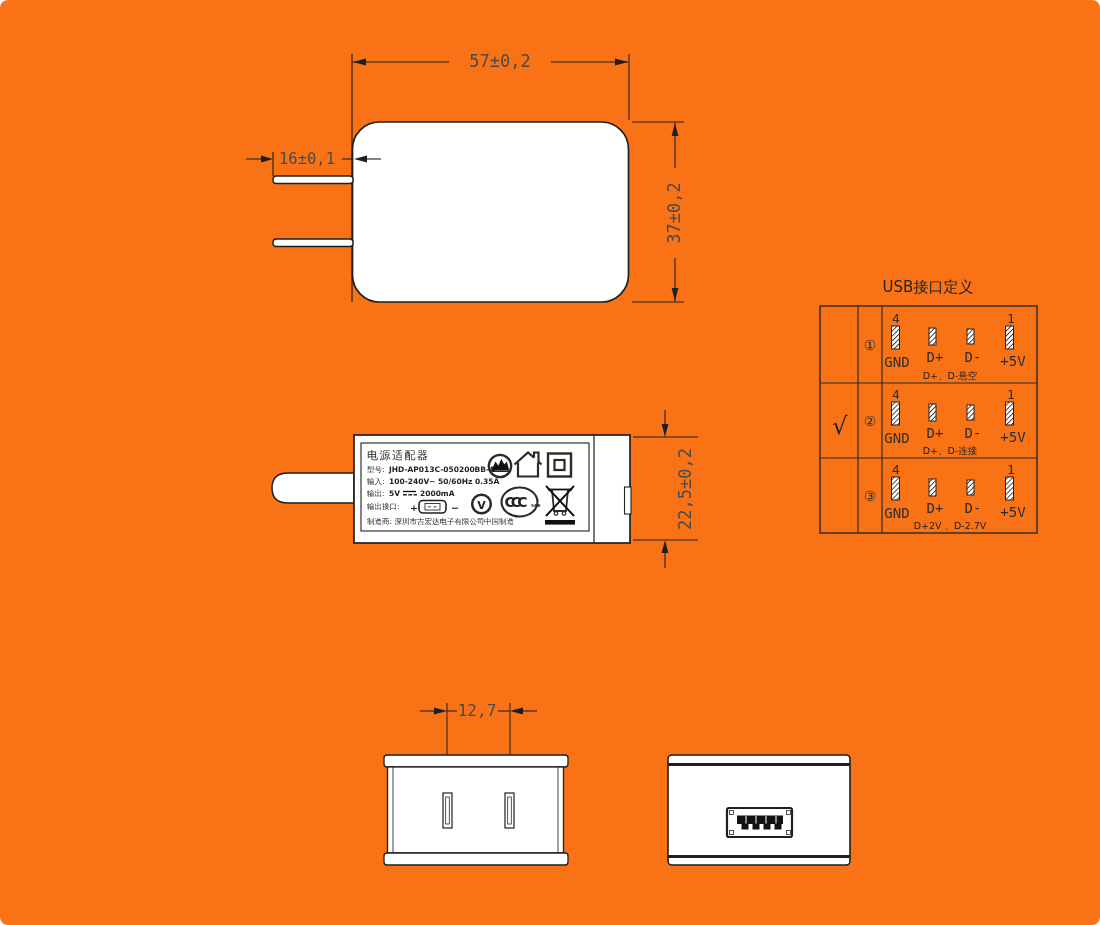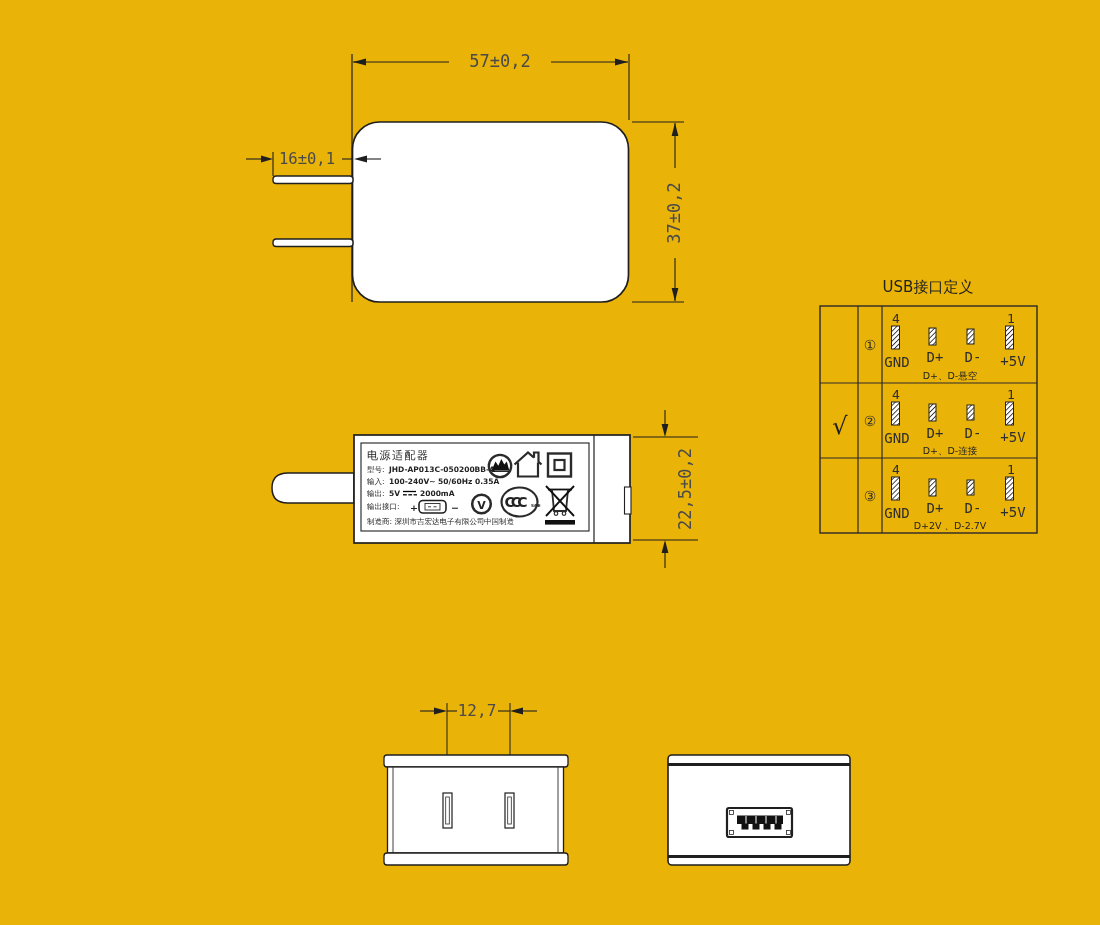--- a/index.html
+++ b/index.html
@@ -1,17 +1,17 @@
 <!DOCTYPE html>
 <html><head>
 <meta charset="utf-8">
 <style>
   html,body{margin:0;padding:0;background:#fff;}
-  .canvas{position:relative;width:1100px;height:925px;background:#eab308;overflow:hidden;
-          font-family:"DejaVu Sans",sans-serif;}
+  .canvas{position:relative;width:1100px;height:925px;background:#f97316;overflow:hidden;
+          font-family:"DejaVu Sans",sans-serif;border-radius:8px;}
   svg{display:block;}
   .ln{stroke:#1f1f1f;fill:none;}
   .thin{stroke:#2a2a2a;fill:none;}
   .fillw{fill:#ffffff;stroke:#1f1f1f;}
   .dimtxt{font-family:"DejaVu Sans Mono",monospace;fill:#4a4a4a;}
   .cadtxt{font-family:"DejaVu Sans Mono",monospace;fill:#2e2e2e;}
   .cntxt{font-family:"DejaVu Sans",sans-serif;fill:#222222;}
   .arrow{fill:#1f1f1f;stroke:none;}
   .blackfill{fill:#111111;stroke:none;}
 </style>

